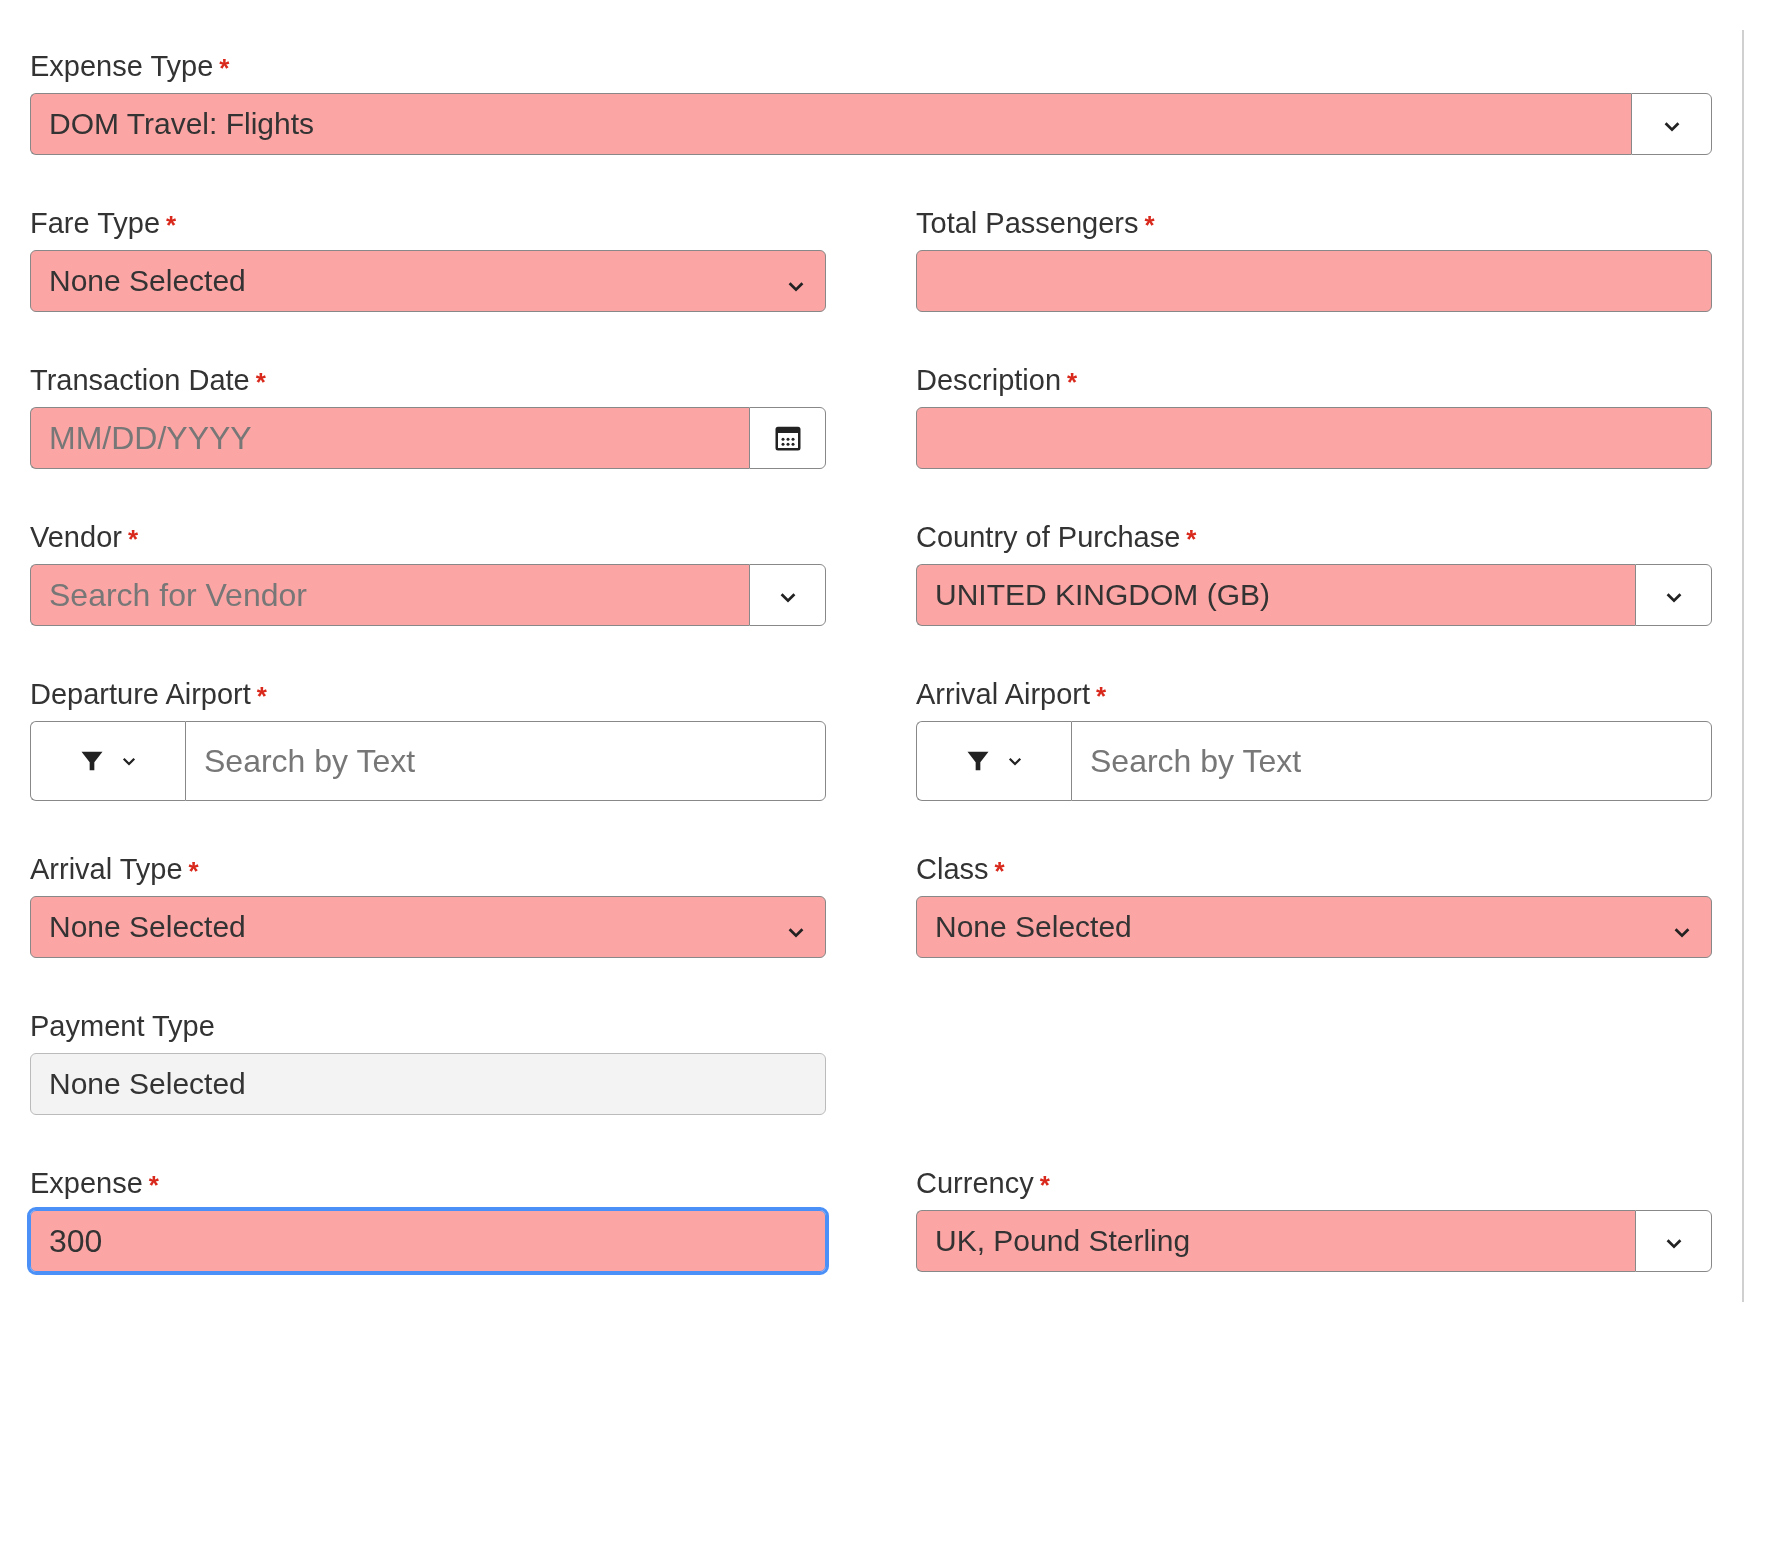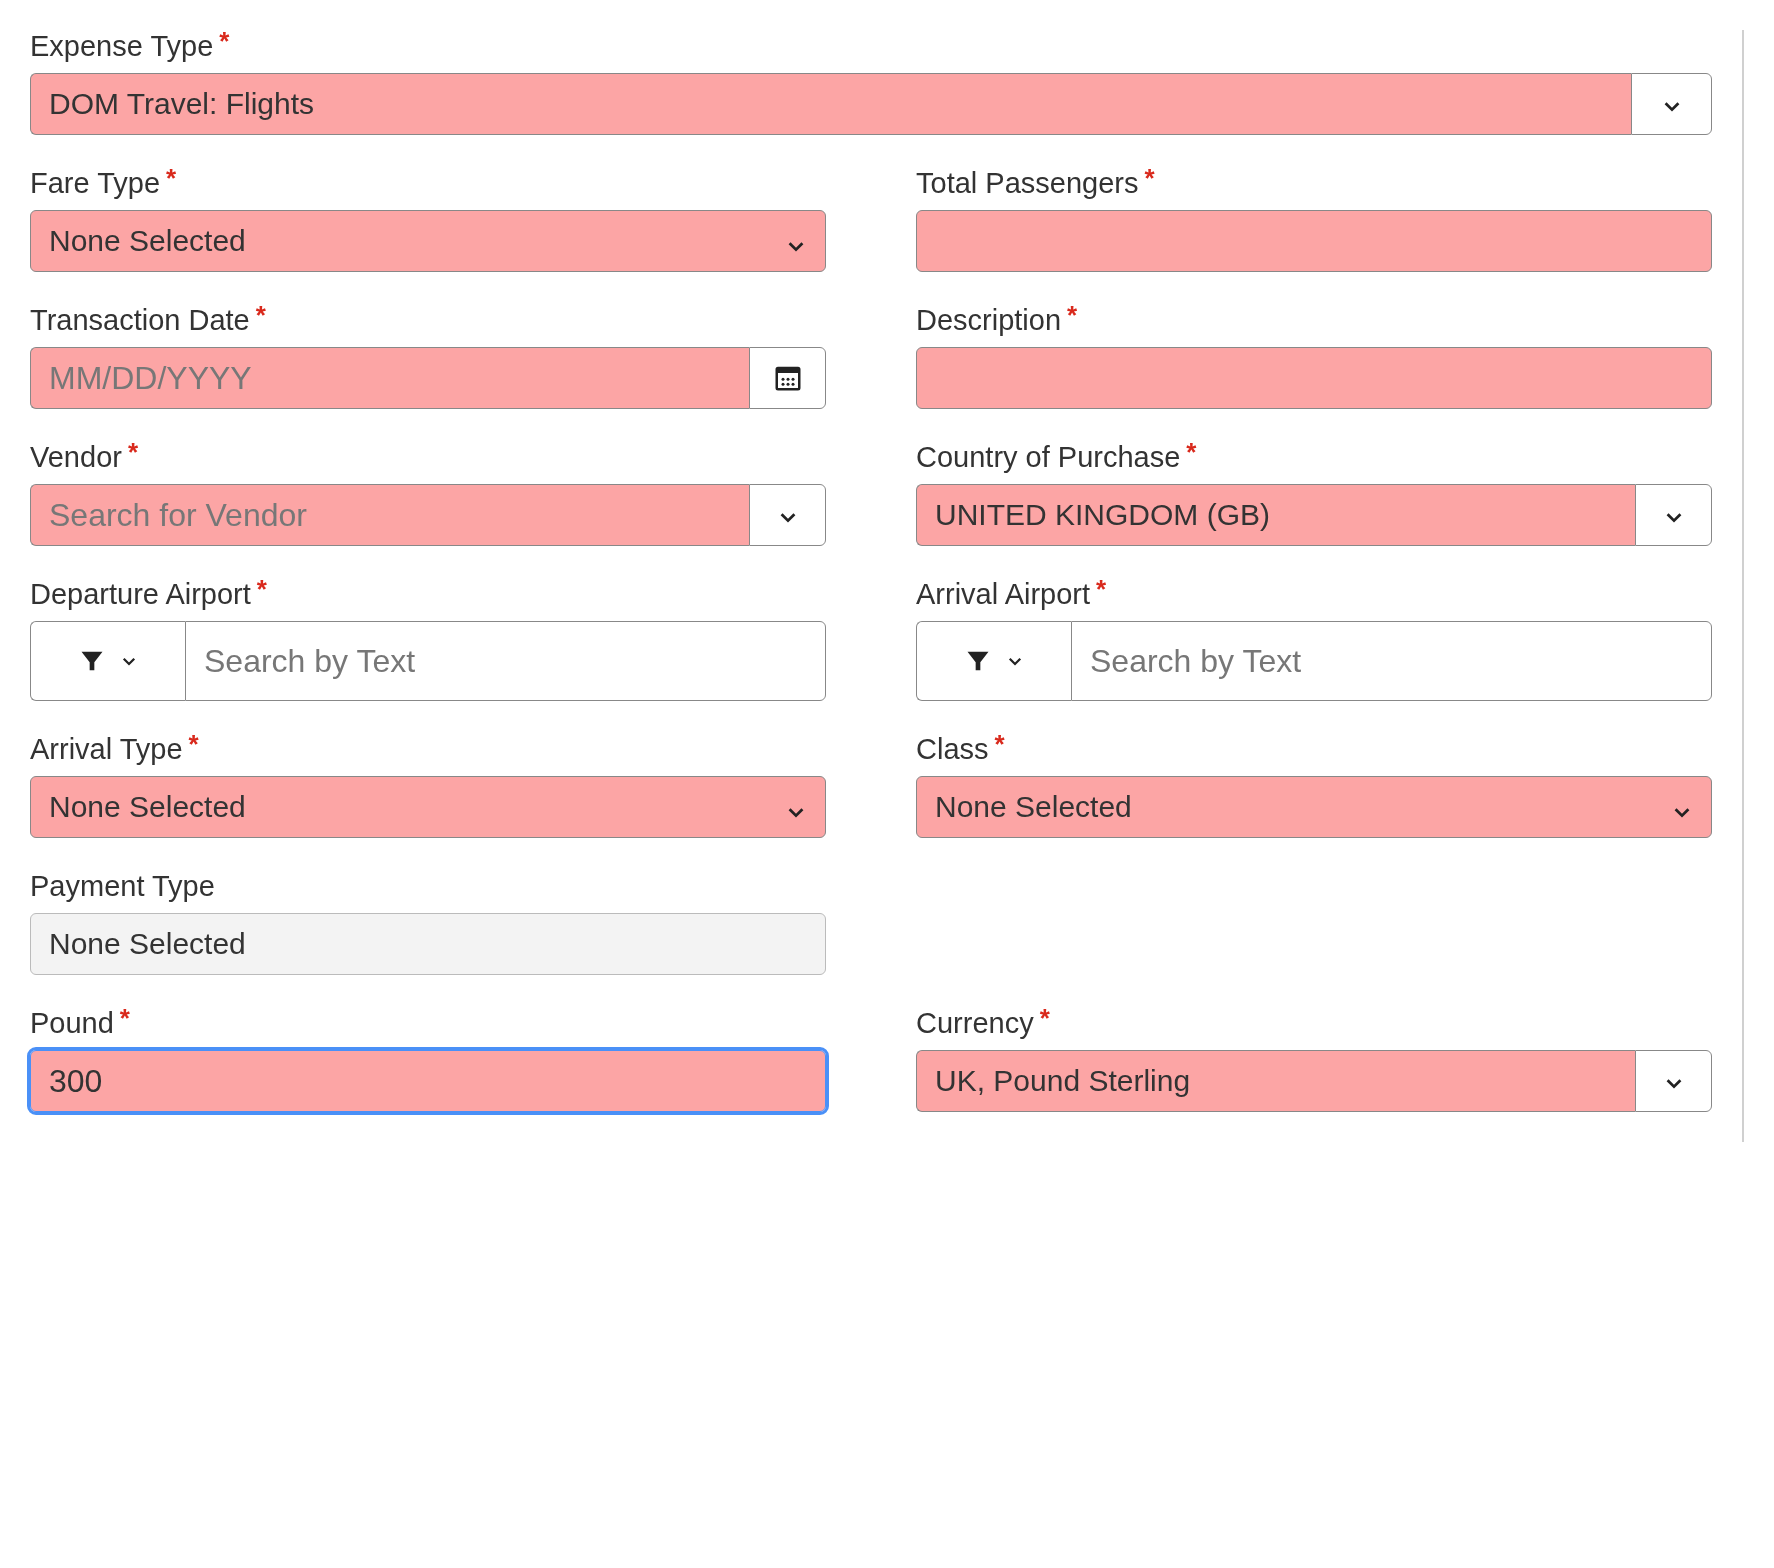--- a/index.html
+++ b/index.html
@@ -18,23 +18,24 @@
   }
   .row { display: flex; gap: 90px; margin-bottom: 32px; }
   .row.single .field { flex: 1; }
   .field { flex: 1; min-width: 0; }
   .field.half { flex: 0 0 calc(50% - 45px); }
   .label {
     font-size: 29px;
     color: #333;
     margin-bottom: 10px;
     display: flex;
-    align-items: flex-start;
+    align-items: flex-end;
     gap: 6px;
     font-weight: 400;
+    margin-top: 20px;
   }
   .required {
     color: #d9291c;
     font-weight: 600;
     font-size: 26px;
     line-height: 1;
     position: relative;
     top: -2px;
   }
   .control {
@@ -360,21 +361,21 @@
           <span>None Selected</span>
         </div>
       </div>
     </div>
     <div class="field half"></div>
   </div>
 
   <div class="row" style="margin-bottom:0;">
     <div class="field">
       <div class="label">
-        <span>Pound</span>
+        <span>Expense</span>
         <span class="required">*</span>
       </div>
       <div class="control">
         <div class="input-box focused">
           <input type="text" value="300" style="">
         </div>
       </div>
     </div>
     <div class="field">
       <div class="label">

